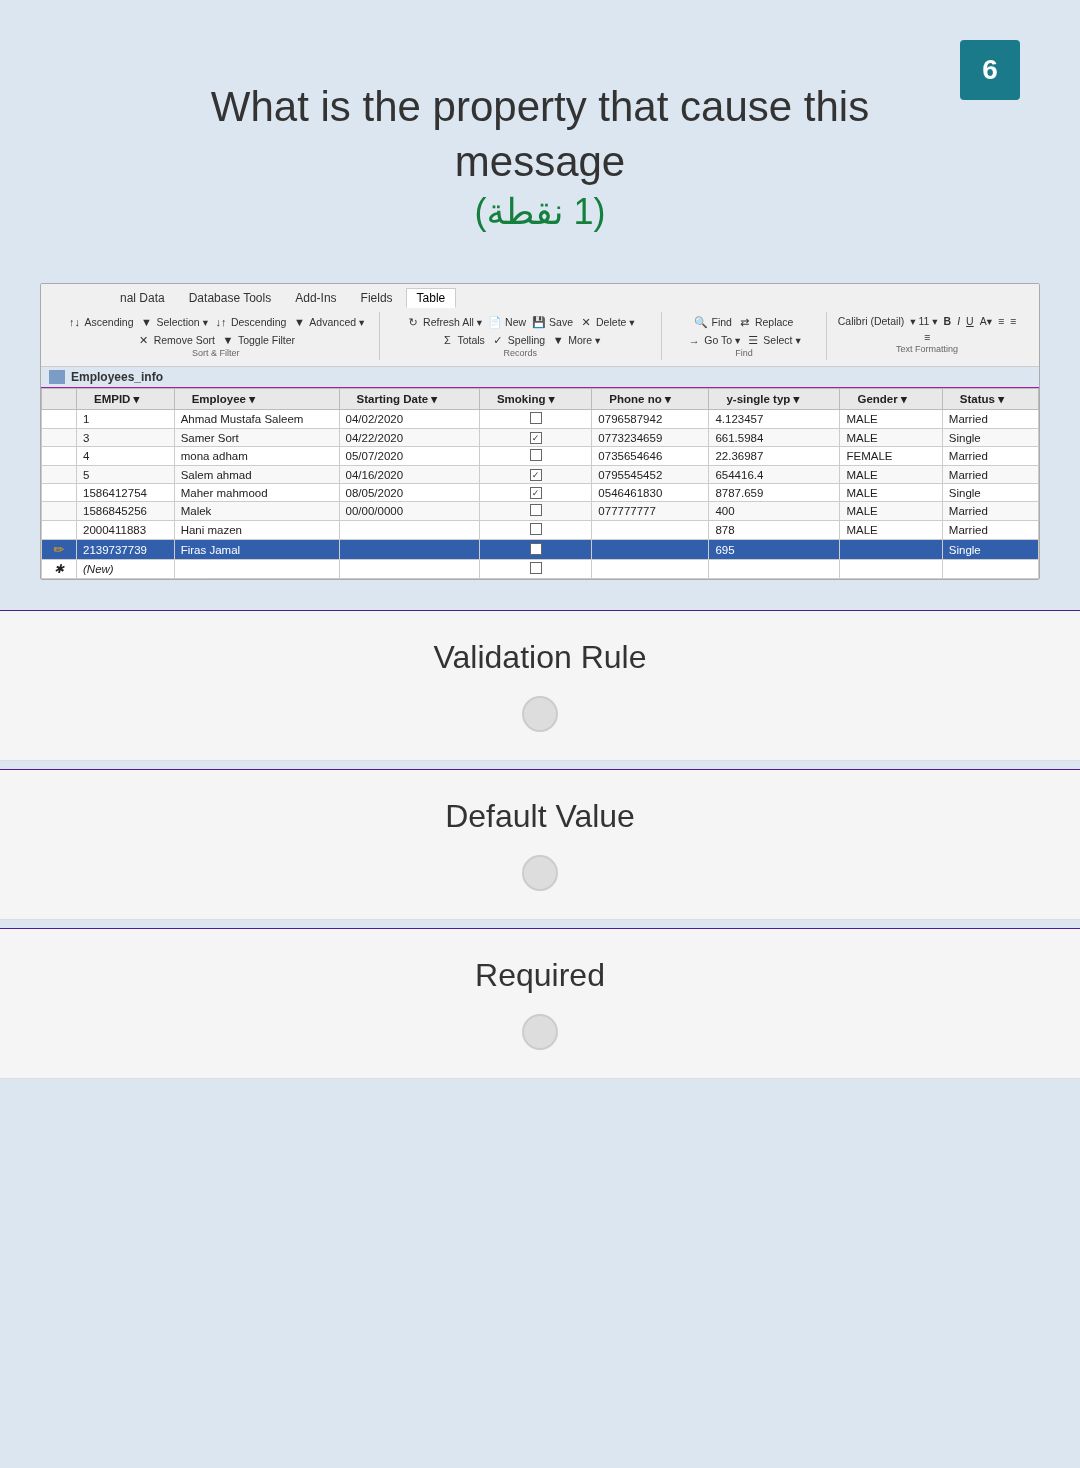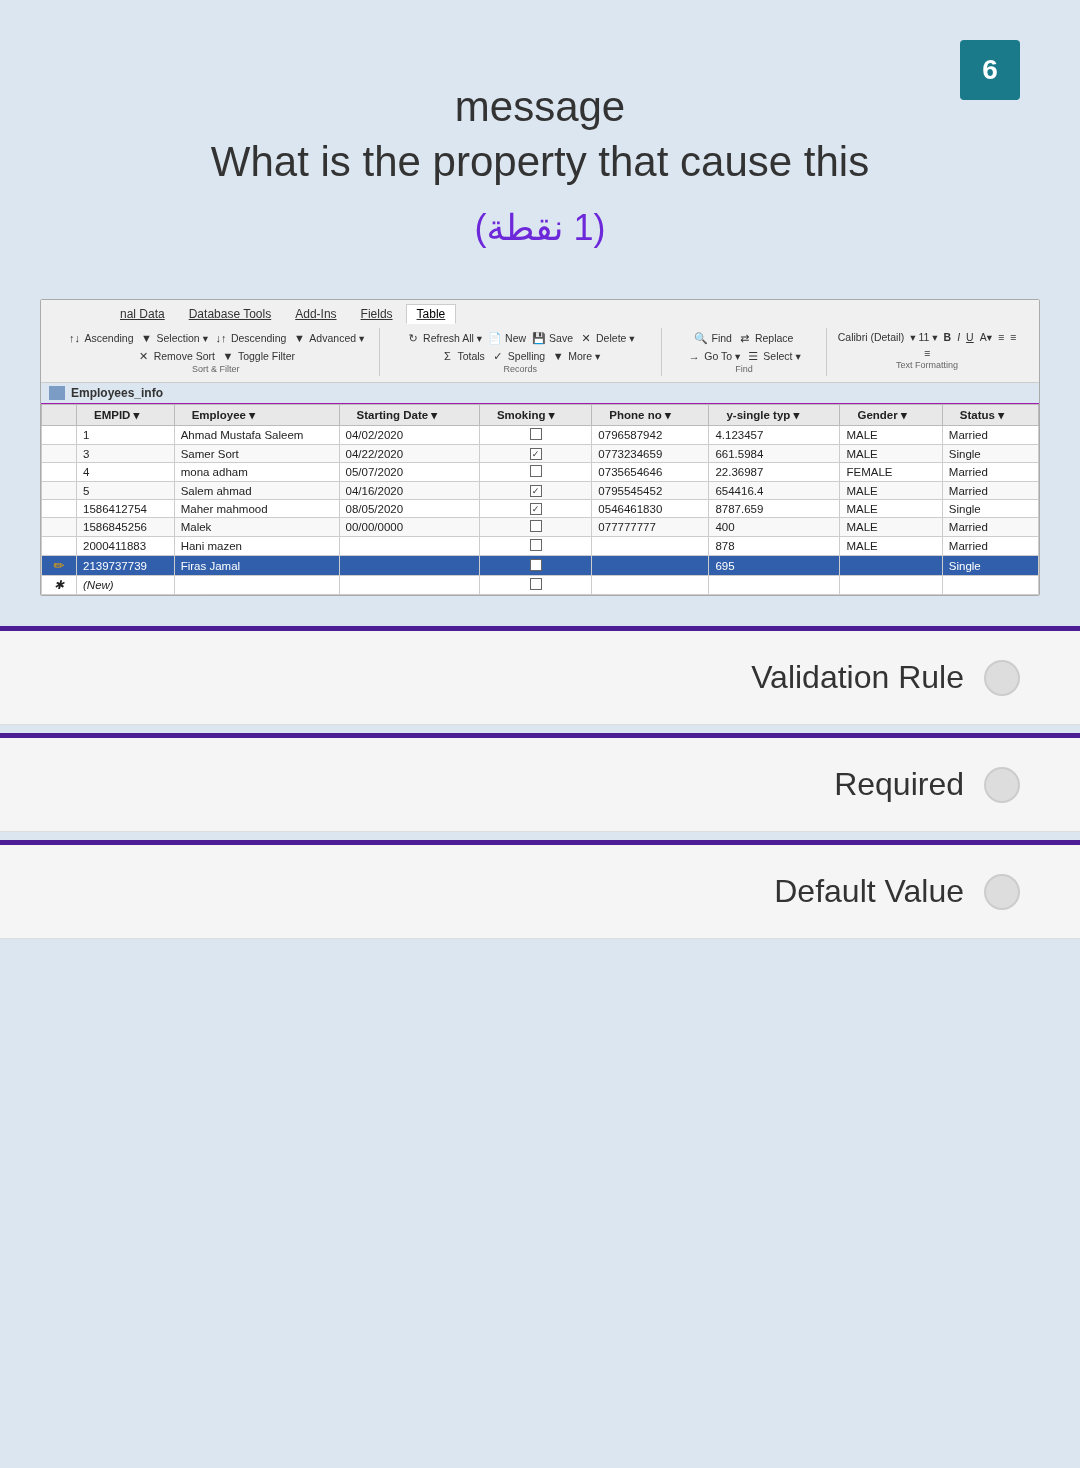--- a/index.html
+++ b/index.html
@@ -34,24 +34,24 @@
       text-align: center;
     }
     .question-title {
       font-size: 42px;
       color: #333;
       font-weight: 400;
       line-height: 1.3;
     }
     .question-subtitle {
       font-size: 36px;
-      color: #6d28d9;
+      color: #15803d;
       font-weight: 400;
       direction: rtl;
-      margin-top: 18px;
+      margin-top: 2px;
     }
 
     
     .access-container {
       margin: 10px 40px 30px 40px;
       background: white;
       border: 1px solid #aaa;
       border-radius: 2px;
       overflow: hidden;
     }
@@ -62,21 +62,20 @@
       border-bottom: 1px solid #ccc;
       padding: 4px 8px 4px 8px;
     }
     .ribbon-tabs {
       display: flex;
       gap: 2px;
       font-size: 12px;
       color: #333;
       margin-bottom: 2px;
       padding-left: 60px;
-      text-decoration: underline;
     }
     .ribbon-tab {
       padding: 2px 10px;
       cursor: pointer;
       border: 1px solid transparent;
     }
     .ribbon-tab.active {
       background: white;
       border: 1px solid #ccc;
       border-bottom: 1px solid white;
@@ -252,22 +251,23 @@
       margin: 20px 0;
     }
     .answer-option {
       background: #f5f5f5;
       margin: 0 0 8px 0;
       padding: 28px 60px;
       display: flex;
       align-items: center;
       justify-content: flex-end;
       gap: 20px;
-      border-top: 5px solid #4c1d95;
+      border-top: 1px solid #4c1d95;
       border-bottom: 1px solid #ddd;
+      flex-direction: column;
     }
     .answer-text {
       font-size: 32px;
       color: #333;
       font-weight: 400;
     }
     .answer-radio {
       width: 36px;
       height: 36px;
       border-radius: 50%;
@@ -286,22 +286,22 @@
     }
   </style>
 </head>
 <body>
 
 <div class="page-badge">
   <span>6</span>
 </div>
 
 <div class="question-area">
+  <div class="question-title">What is the property that cause this</div>
   <div class="question-title">message</div>
-  <div class="question-title">What is the property that cause this</div>
   <div class="question-subtitle">(1 نقطة)</div>
 </div>
 
 <div class="access-container" style="position:relative;">
 
   <div class="ribbon">
     <div class="ribbon-tabs">
       <span class="ribbon-tab">nal Data</span>
       <span class="ribbon-tab">Database Tools</span>
       <span class="ribbon-tab">Add-Ins</span>
@@ -554,20 +554,20 @@
   </div>
 
 </div>
 
 <div class="answer-section">
   <div class="answer-option">
     <span class="answer-text">Validation Rule</span>
     <div class="answer-radio"></div>
   </div>
   <div class="answer-option">
+    <span class="answer-text">Default Value</span>
+    <div class="answer-radio"></div>
+  </div>
+  <div class="answer-option">
     <span class="answer-text">Required</span>
     <div class="answer-radio"></div>
   </div>
-  <div class="answer-option">
-    <span class="answer-text">Default Value</span>
-    <div class="answer-radio"></div>
-  </div>
 </div>
 
 </body></html>

